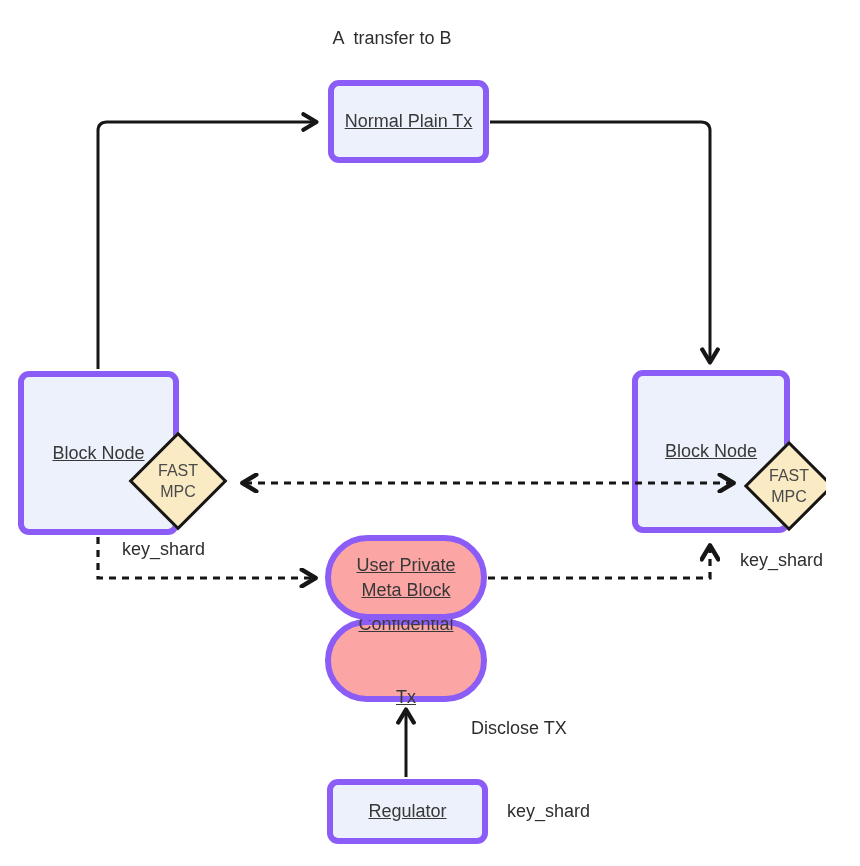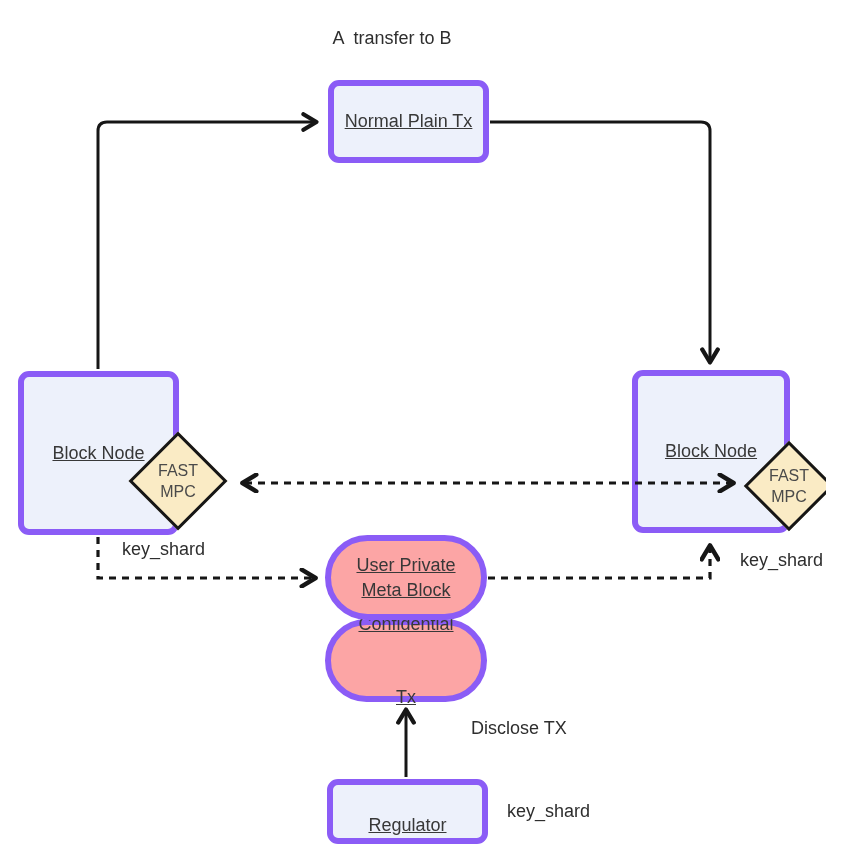--- a/index.html
+++ b/index.html
@@ -61,21 +61,21 @@
     position:absolute;
     left:0;top:0;
     z-index:4;
     pointer-events:none;
   }
   #node-normal-tx  {left:328px;top:80px;width:161px;height:83px;}
   #node-block-left {left:18px;top:371px;width:161px;height:164px;}
   #node-block-right{left:632px;top:370px;width:158px;height:163px;}
   #node-user-meta  {left:325px;top:535px;width:162px;height:85px;z-index:3;}
   #node-conf-tx    {left:325px;top:619px;width:162px;height:83px;z-index:2;gap:48px;}
-  #node-regulator  {left:327px;top:779px;width:161px;height:65px;justify-content:flex-end;}
+  #node-regulator  {left:327px;top:779px;width:161px;height:65px;}
   #diamond-left    {left:143px;top:446px;width:70px;height:70px;}
   #diamond-right   {left:757px;top:454px;width:64px;height:64px;}
   #lbl-title          {left:302px;top:28px;width:180px;text-align:center;}
   #lbl-keyshard-left  {left:122px;top:539px;}
   #lbl-keyshard-right {left:740px;top:550px;}
   #lbl-keyshard-bottom{left:507px;top:801px;}
   #lbl-disclose       {left:463px;top:718px;margin-left:8px;}
 </style>
 </head>
 <body>

